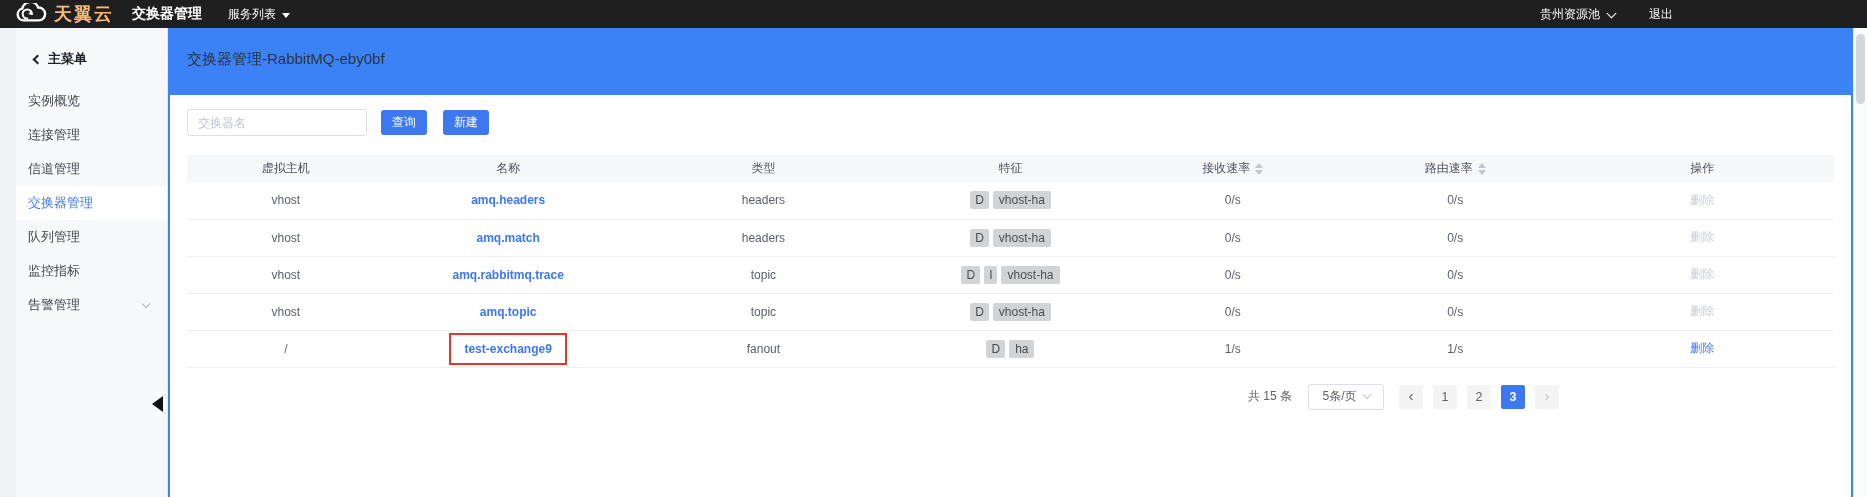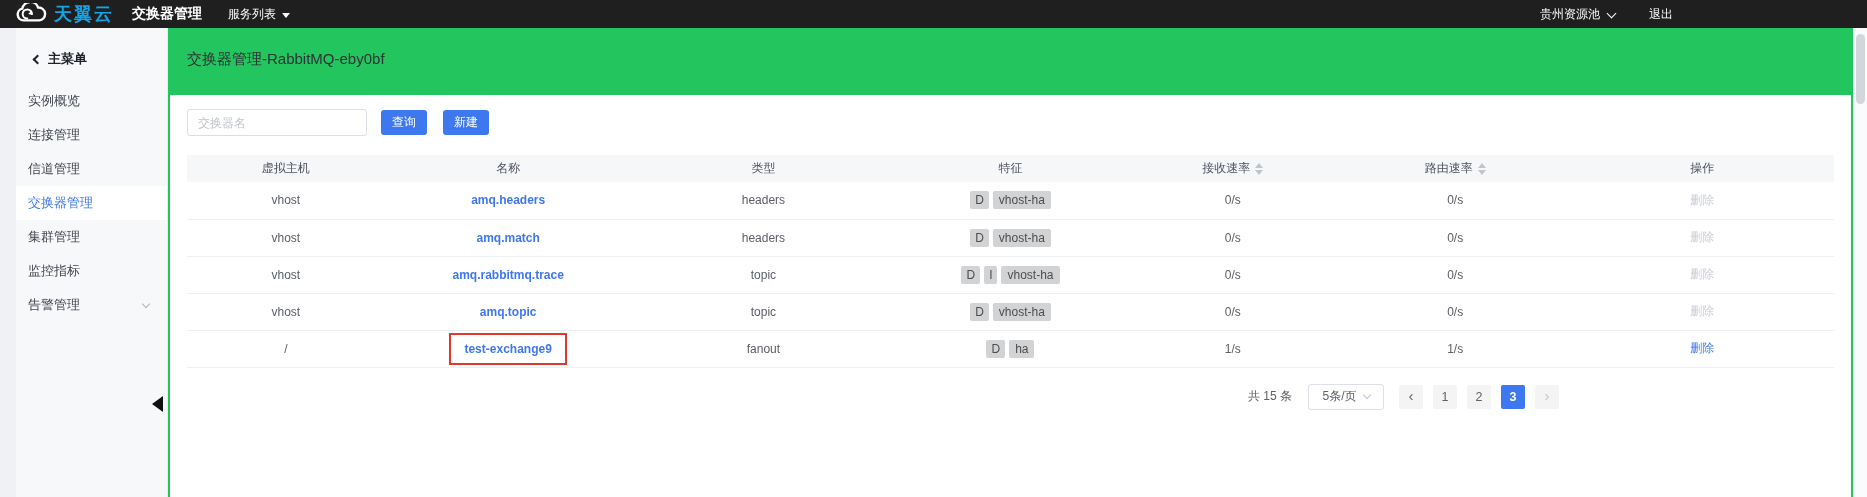--- a/index.html
+++ b/index.html
@@ -3,40 +3,40 @@
 <meta charset="utf-8">
 <style>
   * { margin:0; padding:0; box-sizing:border-box; }
   html,body { width:1867px; height:497px; overflow:hidden; }
   body { font-family:"Liberation Sans","DejaVu Sans",sans-serif; font-size:12px; color:#606266; background:#eff1f5; position:relative; }
 
   
   .topbar { position:absolute; left:0; top:0; width:1867px; height:28px; background:#1f1f20; display:flex; align-items:center; z-index:30; }
   .logo-wrap { display:flex; align-items:center; margin-left:10px; }
   .logo-svg { width:40px; height:22px; }
-  .brand { color:#0ea5e9; font-size:18px; font-weight:bold; letter-spacing:2px; margin-left:4px; }
+  .brand { color:#fdba74; font-size:18px; font-weight:bold; letter-spacing:2px; margin-left:4px; }
   .tb-item { color:#fff; font-size:12px; margin-left:26px; display:flex; align-items:center; cursor:pointer; }
   .tb-item.console { font-size:14px; font-weight:bold; margin-left:18px; }
   .caret-down-solid { width:0; height:0; border-left:4px solid transparent; border-right:4px solid transparent; border-top:5px solid #fff; margin-left:6px; margin-top:2px; }
   .tb-right { margin-left:auto; display:flex; align-items:center; margin-right:194px; }
   .chev { width:7px; height:7px; border-right:1.5px solid #fff; border-bottom:1.5px solid #fff; display:inline-block; transform:rotate(45deg); margin:-2px 0 0 8px; }
   .tb-right .tb-item { margin-left:0; }
   .tb-right .logout { margin-left:34px; }
 
   
   .sidebar { position:absolute; left:16px; top:28px; width:152px; bottom:0; background:#f7f8fa; border-right:1px solid #e9ebef; z-index:10; }
   .menu-title { padding:22px 0 16px 18px; font-size:13px; font-weight:bold; color:#1f2329; display:flex; align-items:center; }
   .chev-left { width:7px; height:7px; border-left:2px solid #1f2329; border-bottom:2px solid #1f2329; display:inline-block; transform:rotate(45deg); margin-right:7px; }
   .menu-item { height:34px; line-height:34px; padding-left:12px; font-size:13px; color:#42464e; cursor:pointer; position:relative; }
   .menu-item.active { background:#ffffff; color:#3e78f0; }
   .menu-item .chev-dn { width:6px; height:6px; border-right:1.3px solid #aeb2bb; border-bottom:1.3px solid #aeb2bb; display:inline-block; transform:rotate(45deg); position:absolute; right:18px; top:13px; }
   .collapse-handle { position:absolute; left:152px; top:396px; width:0; height:0; border-top:8px solid transparent; border-bottom:8px solid transparent; border-right:11px solid #111; z-index:20; cursor:pointer; }
 
   
-  .content { position:absolute; left:152px; top:28px; right:0; bottom:0; background:#22c55e; }
+  .content { position:absolute; left:152px; top:28px; right:0; bottom:0; background:#3b82f6; }
   .page-title { position:absolute; left:35px; top:22px; font-size:15px; color:#2f3338; }
   .card { position:absolute; left:18px; right:16px; top:57px; bottom:0; background:#fff; padding:12px 17px;margin-top:10px; }
 
   
   .toolbar { display:flex; align-items:center; height:27px; margin-top:2px; }
   .search-input { width:180px; height:27px; border:1px solid #dcdfe6; border-radius:3px; padding:0 10px; font-size:12px; color:#333; outline:none; font-family:inherit; }
   .search-input::placeholder { color:#c0c4cc; }
   .btn { height:25px; border:none; border-radius:3px; background:#3e78f0; color:#fff; font-size:12px; cursor:pointer; font-family:inherit; padding:0 11px; }
   .btn.query { margin-left:14px; }
   .btn.create { margin-left:16px; }
@@ -100,21 +100,21 @@
 
 <div class="sidebar">
   <div class="menu-title">
     <span class="chev-left"></span>
     <span>主菜单</span>
   </div>
   <div class="menu-item"><span>实例概览</span></div>
   <div class="menu-item"><span>连接管理</span></div>
   <div class="menu-item"><span>信道管理</span></div>
   <div class="menu-item active"><span>交换器管理</span></div>
-  <div class="menu-item"><span>集群管理</span></div>
+  <div class="menu-item"><span>队列管理</span></div>
   <div class="menu-item"><span>监控指标</span></div>
   <div class="menu-item">
     <span>告警管理</span>
     <span class="chev-dn"></span>
   </div>
 </div>
 <div class="collapse-handle"></div>
 
 <div class="content">
   <div class="page-title">交换器管理-RabbitMQ-eby0bf</div>

